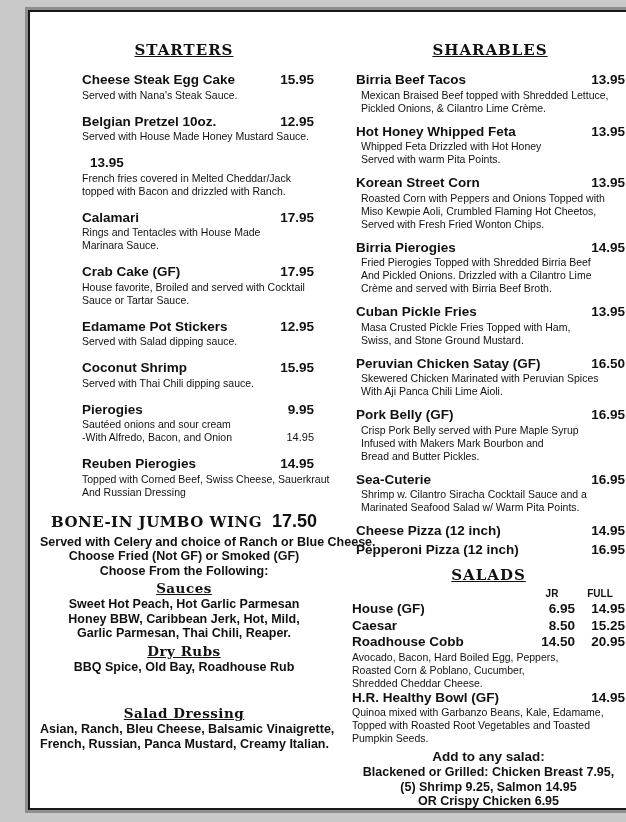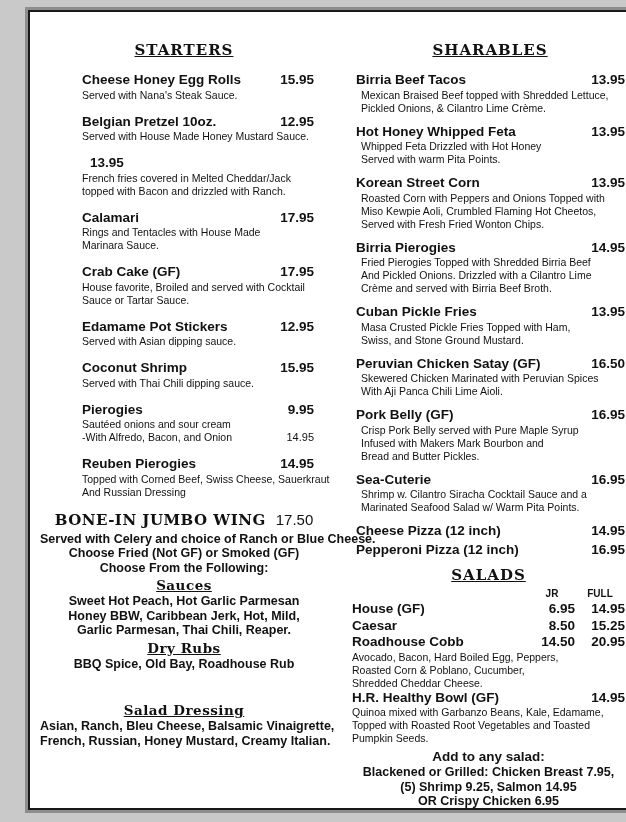--- a/index.html
+++ b/index.html
@@ -57,21 +57,21 @@
     font-size:10.5px;line-height:13px;white-space:nowrap;
   }
   .col-right .item-line{padding-left:5px;}
   .line-price{font-weight:normal;font-size:11px;}
 
   .wing-title{text-align:center;margin-top:12px;margin-bottom:3px;white-space:nowrap;}
   .wing-title-text{
     font-family:"DejaVu Serif","Liberation Serif",serif;
     font-weight:bold;font-size:15px;letter-spacing:0.5px;
   }
-  .wing-title-price{font-weight:normal;font-size:15px;margin-left:10px;}
+  .wing-title-price{font-weight:bold;font-size:18px;margin-left:10px;}
   .c-line{text-align:center;font-weight:bold;font-size:12.5px;line-height:14.5px;white-space:nowrap;}
   .sub-title{
     font-family:"DejaVu Serif","Liberation Serif",serif;
     font-weight:bold;font-size:13.5px;letter-spacing:0.5px;
     text-decoration:underline;text-align:center;
     margin-top:2px;margin-bottom:1px;
   }
   .dressing-section{margin-top:31px;}
 
   .salads-section{margin-top:8px;padding-right:3px;}
@@ -91,21 +91,21 @@
 <body>
 
 <div class="page">
   <div class="page-inner">
 
     <div class="col-left">
       <div class="section-title">STARTERS</div>
       <div class="items">
           <div class="menu-item">
             <div class="item-head">
-              <span class="item-name">Cheese Honey Egg Rolls</span>
+              <span class="item-name">Cheese Steak Egg Cake</span>
               <span class="item-price">15.95</span>
             </div>
             <div class="item-line">
               <span class="line-text">Served with Nana's Steak Sauce.</span>
             </div>
           </div>
           <div class="menu-item">
             <div class="item-head">
               <span class="item-name">Belgian Pretzel 10oz.</span>
               <span class="item-price">12.95</span>
@@ -148,21 +148,21 @@
             <div class="item-line">
               <span class="line-text">Sauce or Tartar Sauce.</span>
             </div>
           </div>
           <div class="menu-item">
             <div class="item-head">
               <span class="item-name">Edamame Pot Stickers</span>
               <span class="item-price">12.95</span>
             </div>
             <div class="item-line">
-              <span class="line-text">Served with Asian dipping sauce.</span>
+              <span class="line-text">Served with Salad dipping sauce.</span>
             </div>
           </div>
           <div class="menu-item">
             <div class="item-head">
               <span class="item-name">Coconut Shrimp</span>
               <span class="item-price">15.95</span>
             </div>
             <div class="item-line">
               <span class="line-text">Served with Thai Chili dipping sauce.</span>
             </div>
@@ -212,21 +212,21 @@
         <div class="sub-title">Dry Rubs</div>
         <div>
             <div class="c-line">BBQ Spice, Old Bay, Roadhouse Rub</div>
           </div>
       </div>
 
       <div class="dressing-section">
         <div class="sub-title">Salad Dressing</div>
         <div>
             <div class="c-line">Asian, Ranch, Bleu Cheese, Balsamic Vinaigrette,</div>
-            <div class="c-line">French, Russian, Honey Mustard, Creamy Italian.</div>
+            <div class="c-line">French, Russian, Panca Mustard, Creamy Italian.</div>
           </div>
       </div>
     </div>
 
     <div class="col-right">
       <div class="section-title">SHARABLES</div>
       <div class="items">
           <div class="menu-item">
             <div class="item-head">
               <span class="item-name">Birria Beef Tacos</span>

